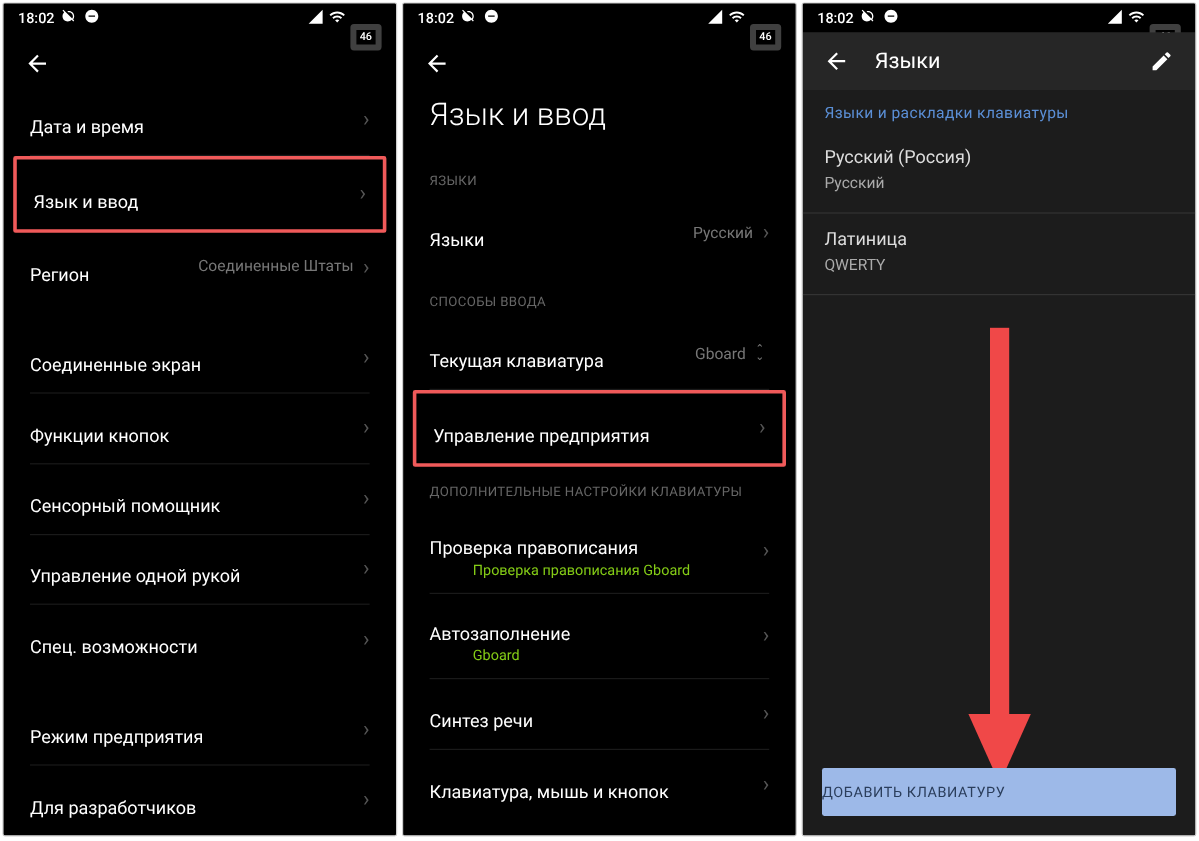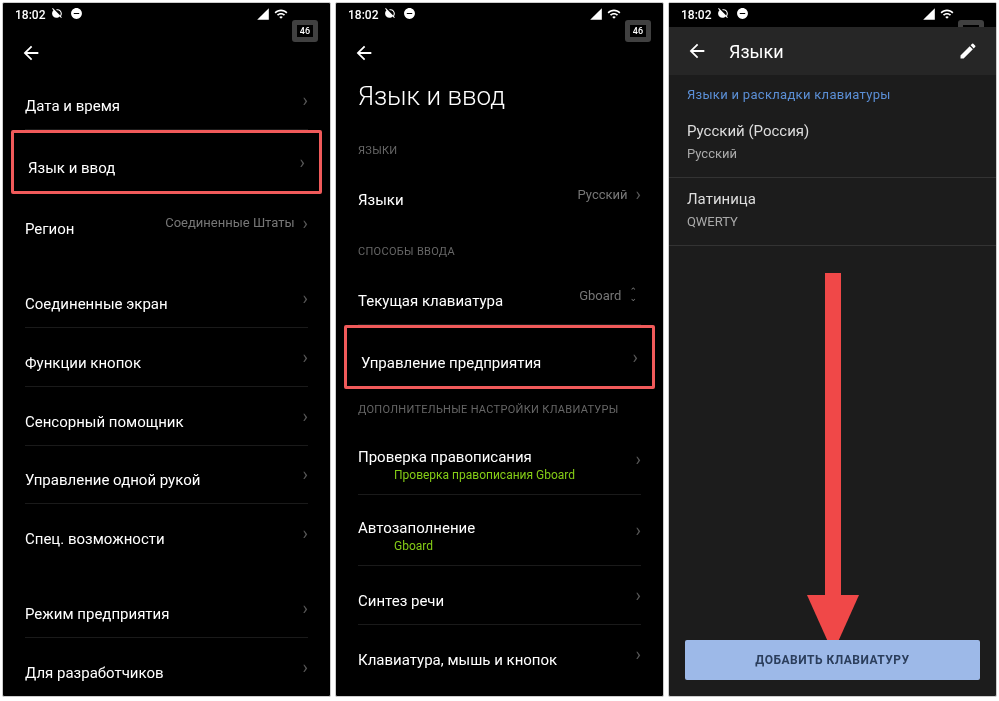--- a/index.html
+++ b/index.html
@@ -106,24 +106,23 @@
   .lang-block .l1 { font-size: 15px; margin-bottom: 6px; }
   .lang-block .l2 { font-size: 13px; color: #aaa; }
   .divider2 { height: 1px; background: #333; margin: 2px 0; }
   .add-btn {
     position: absolute;
     bottom: 16px;
     left: 16px;
     right: 16px;
     background: #9db9e8;
     color: #2b3e5c;
-    text-align: center;
     padding: 13px 0;
     font-size: 12px;
-    font-weight: 700;
+    font-weight: 400;
     letter-spacing: 0.5px;
     border-radius: 2px;
     cursor: pointer;
   }
   .arrow-overlay {
     position: absolute;
     top: 270px;
     left: 50%;
     transform: translateX(-50%);
     pointer-events: none;

